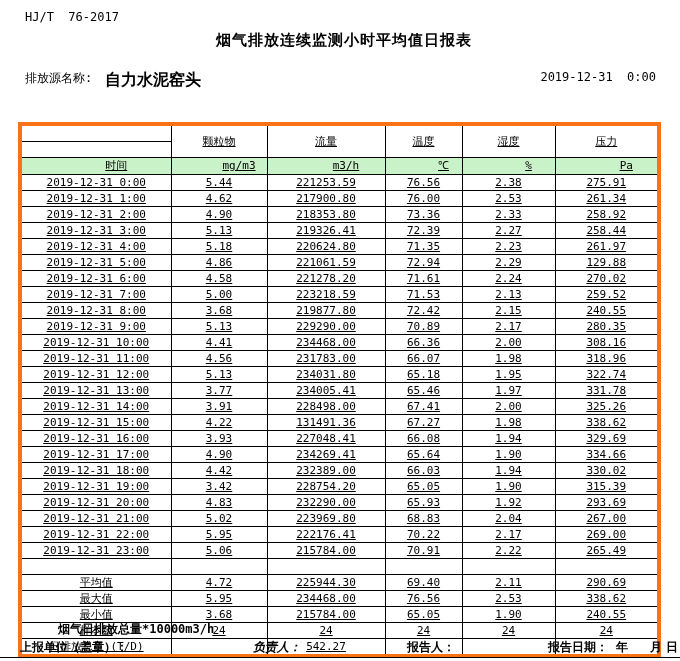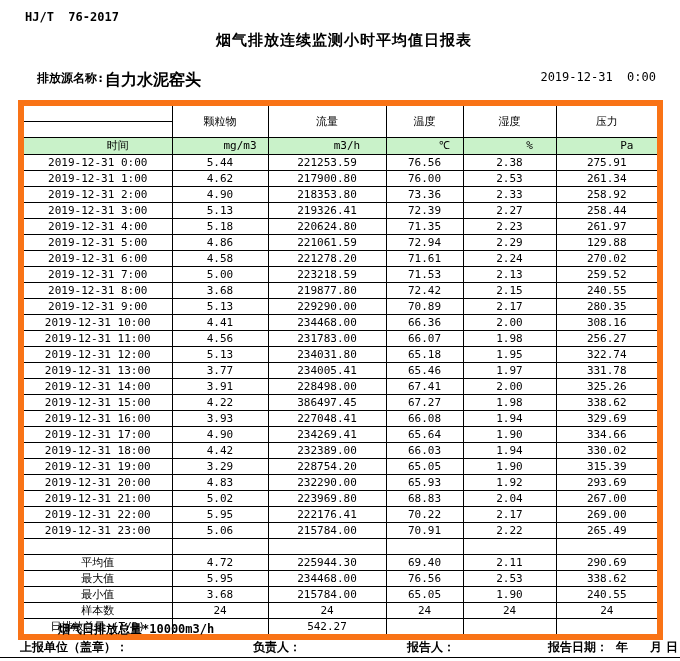--- a/index.html
+++ b/index.html
@@ -1,46 +1,47 @@
 <!DOCTYPE html>
 <html style="--header-row-bg: #c9f2c9;"><head>
 <meta charset="utf-8">
 <style>
   html,body{margin:0;padding:0;}
   body{
     width:680px;height:661px;position:relative;overflow:hidden;
     background:#ffffff;color:#000000;
     font-family:"DejaVu Sans Mono","Liberation Mono",monospace;
   }
-  .std{position:absolute;left:25px;top:10px;font-size:12px;font-weight:bold;white-space:pre;}
+  .std{position:absolute;left:25px;top:10px;font-size:12px;font-weight:normal;white-space:pre;}
   .title{position:absolute;left:4px;top:31px;width:100%;text-align:center;
          font-size:15px;font-weight:bold;letter-spacing:1px;}
-  .source-label{position:absolute;left:25px;top:70px;font-size:12px;font-weight:bold;margin-left:12px;}
+  .source-label{position:absolute;left:25px;top:70px;font-size:12px;font-weight:normal;}
   .source-name{position:absolute;left:105px;top:70px;font-size:16px;font-weight:bold;}
   .report-datetime{position:absolute;right:24px;top:70px;font-size:12px;white-space:pre;}
 
   table.report{
-    position:absolute;left:18px;top:100px;
+    position:absolute;left:18px;top:122px;
     border-collapse:collapse;table-layout:fixed;
-    border:6px solid #f97316;
+    border:4px solid #f97316;
+    text-decoration:underline;
   }
   table.report td{
     border:1px solid #000;
     height:15px;line-height:15px;padding:0;
     font-size:11px;text-align:center;
     white-space:pre;overflow:hidden;
   }
   td.cn{font-size:12px;}
   tr.units-row td{background:var(--header-row-bg,#c9f2c9);height:16px;line-height:16px;padding-left:40px;}
   td.left-label{text-align:left;padding-left:5px;}
 
   .note{position:absolute;left:20px;top:621px;font-size:12px;font-weight:bold;margin-left:38px;}
   .sign-row span{position:absolute;top:639px;font-size:12px;font-weight:bold;white-space:pre;}
   .lbl-unit{left:20px;}
-  .lbl-resp{left:253px;}
+  .lbl-resp{left:253px;font-style:italic;}
   .lbl-reporter{left:407px;}
   .lbl-date{left:548px;}
   .lbl-year{left:616px;}
   .lbl-month{left:650px;}
   .lbl-day{left:666px;}
   .bottom-rule{position:absolute;left:0;top:657px;width:680px;border-top:1px solid #000;}
 </style>
 </head>
 <body>
 
@@ -168,21 +169,21 @@
         <td>66.36</td>
         <td>2.00</td>
         <td>308.16</td>
       </tr>
       <tr>
         <td>2019-12-31 11:00</td>
         <td>4.56</td>
         <td>231783.00</td>
         <td>66.07</td>
         <td>1.98</td>
-        <td>256.27</td>
+        <td>318.96</td>
       </tr>
       <tr>
         <td>2019-12-31 12:00</td>
         <td>5.13</td>
         <td>234031.80</td>
         <td>65.18</td>
         <td>1.95</td>
         <td>322.74</td>
       </tr>
       <tr>
@@ -197,21 +198,21 @@
         <td>2019-12-31 14:00</td>
         <td>3.91</td>
         <td>228498.00</td>
         <td>67.41</td>
         <td>2.00</td>
         <td>325.26</td>
       </tr>
       <tr>
         <td>2019-12-31 15:00</td>
         <td>4.22</td>
-        <td>386497.45</td>
+        <td>131491.36</td>
         <td>67.27</td>
         <td>1.98</td>
         <td>338.62</td>
       </tr>
       <tr>
         <td>2019-12-31 16:00</td>
         <td>3.93</td>
         <td>227048.41</td>
         <td>66.08</td>
         <td>1.94</td>
@@ -228,21 +229,21 @@
       <tr>
         <td>2019-12-31 18:00</td>
         <td>4.42</td>
         <td>232389.00</td>
         <td>66.03</td>
         <td>1.94</td>
         <td>330.02</td>
       </tr>
       <tr>
         <td>2019-12-31 19:00</td>
-        <td>3.29</td>
+        <td>3.42</td>
         <td>228754.20</td>
         <td>65.05</td>
         <td>1.90</td>
         <td>315.39</td>
       </tr>
       <tr>
         <td>2019-12-31 20:00</td>
         <td>4.83</td>
         <td>232290.00</td>
         <td>65.93</td>

